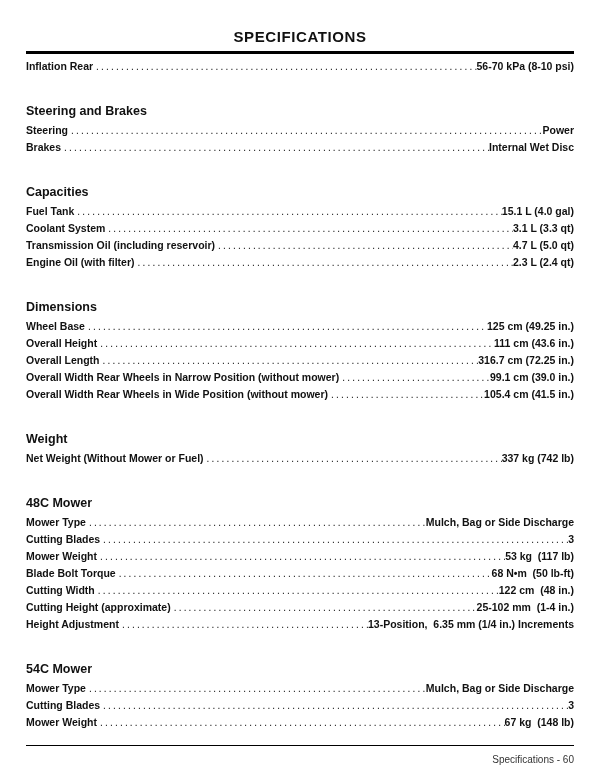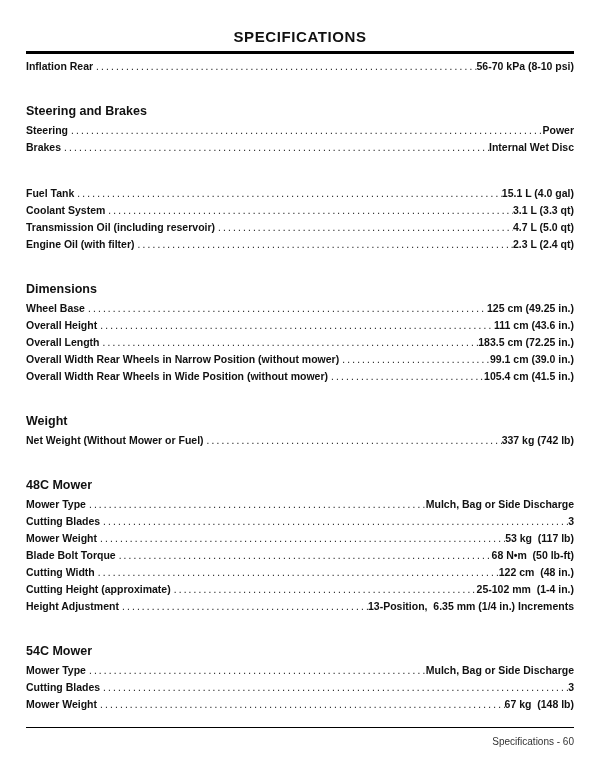--- a/index.html
+++ b/index.html
@@ -93,20 +93,21 @@
           <span class="spec-dots">........................................................................................................................................................................................................</span>
           <span class="spec-value">Power</span>
         </div>
         <div class="spec-row">
           <span class="spec-label">Brakes</span>
           <span class="spec-dots">........................................................................................................................................................................................................</span>
           <span class="spec-value">Internal Wet Disc</span>
         </div>
       </section>
       <section class="section">
+        <h2 class="section-heading">Capacities</h2>
         <div class="spec-row">
           <span class="spec-label">Fuel Tank</span>
           <span class="spec-dots">........................................................................................................................................................................................................</span>
           <span class="spec-value">15.1 L (4.0 gal)</span>
         </div>
         <div class="spec-row">
           <span class="spec-label">Coolant System</span>
           <span class="spec-dots">........................................................................................................................................................................................................</span>
           <span class="spec-value">3.1 L (3.3 qt)</span>
         </div>
@@ -129,21 +130,21 @@
           <span class="spec-value">125 cm (49.25 in.)</span>
         </div>
         <div class="spec-row">
           <span class="spec-label">Overall Height</span>
           <span class="spec-dots">........................................................................................................................................................................................................</span>
           <span class="spec-value">111 cm (43.6 in.)</span>
         </div>
         <div class="spec-row">
           <span class="spec-label">Overall Length</span>
           <span class="spec-dots">........................................................................................................................................................................................................</span>
-          <span class="spec-value">183.5 cm (72.25 in.)</span>
+          <span class="spec-value">316.7 cm (72.25 in.)</span>
         </div>
         <div class="spec-row">
           <span class="spec-label">Overall Width Rear Wheels in Narrow Position (without mower)</span>
           <span class="spec-dots">........................................................................................................................................................................................................</span>
           <span class="spec-value">99.1 cm (39.0 in.)</span>
         </div>
         <div class="spec-row">
           <span class="spec-label">Overall Width Rear Wheels in Wide Position (without mower)</span>
           <span class="spec-dots">........................................................................................................................................................................................................</span>
           <span class="spec-value">105.4 cm (41.5 in.)</span>

